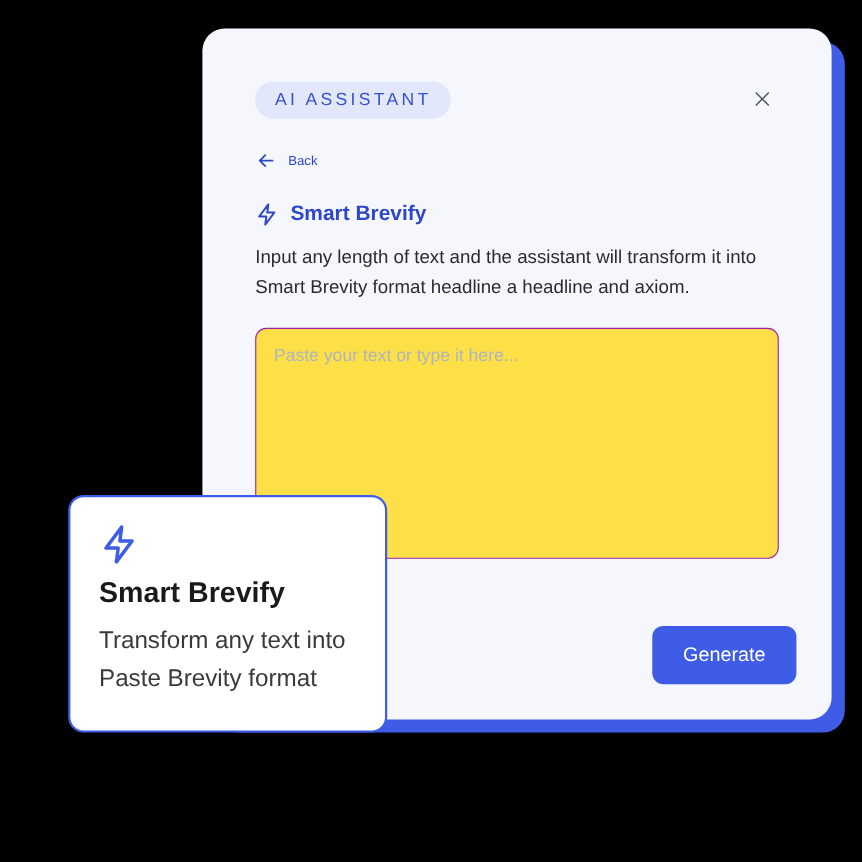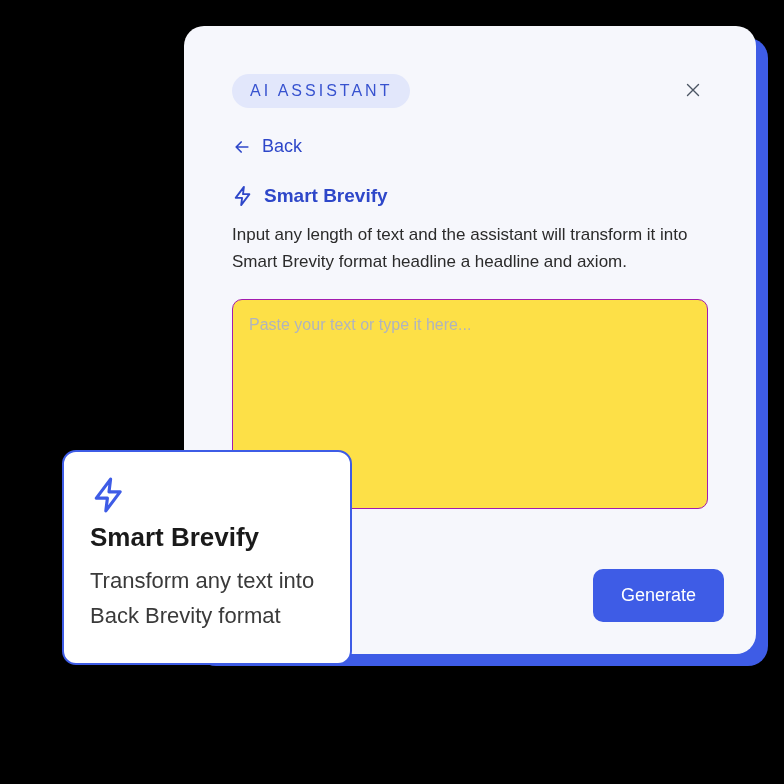--- a/index.html
+++ b/index.html
@@ -54,21 +54,21 @@
       stroke: #4B5563;
       stroke-width: 1.5;
     }
     .back-btn {
       display: flex;
       align-items: center;
       gap: 10px;
       background: none;
       border: none;
       color: #2E47C9;
-      font-size: 18px;
+      font-size: 12px;
       cursor: pointer;
       margin-bottom: 28px;
       padding: 0;
     }
     .back-btn svg {
       width: 20px;
       height: 20px;
       stroke: #2E47C9;
       stroke-width: 2;
     }
@@ -187,14 +187,14 @@
   <button class="generate-btn">Generate</button>
 </div>
 
 <div class="card">
   <div class="card-icon">
     <svg viewBox="0 0 24 24">
       <path d="M13 2L4 14h7l-1 8 9-12h-7l1-8z" stroke-linejoin="round"></path>
     </svg>
   </div>
   <div class="card-title">Smart Brevify</div>
-  <div class="card-desc">Transform any text into Back Brevity format</div>
+  <div class="card-desc">Transform any text into Paste Brevity format</div>
 </div>
 
 </body></html>

